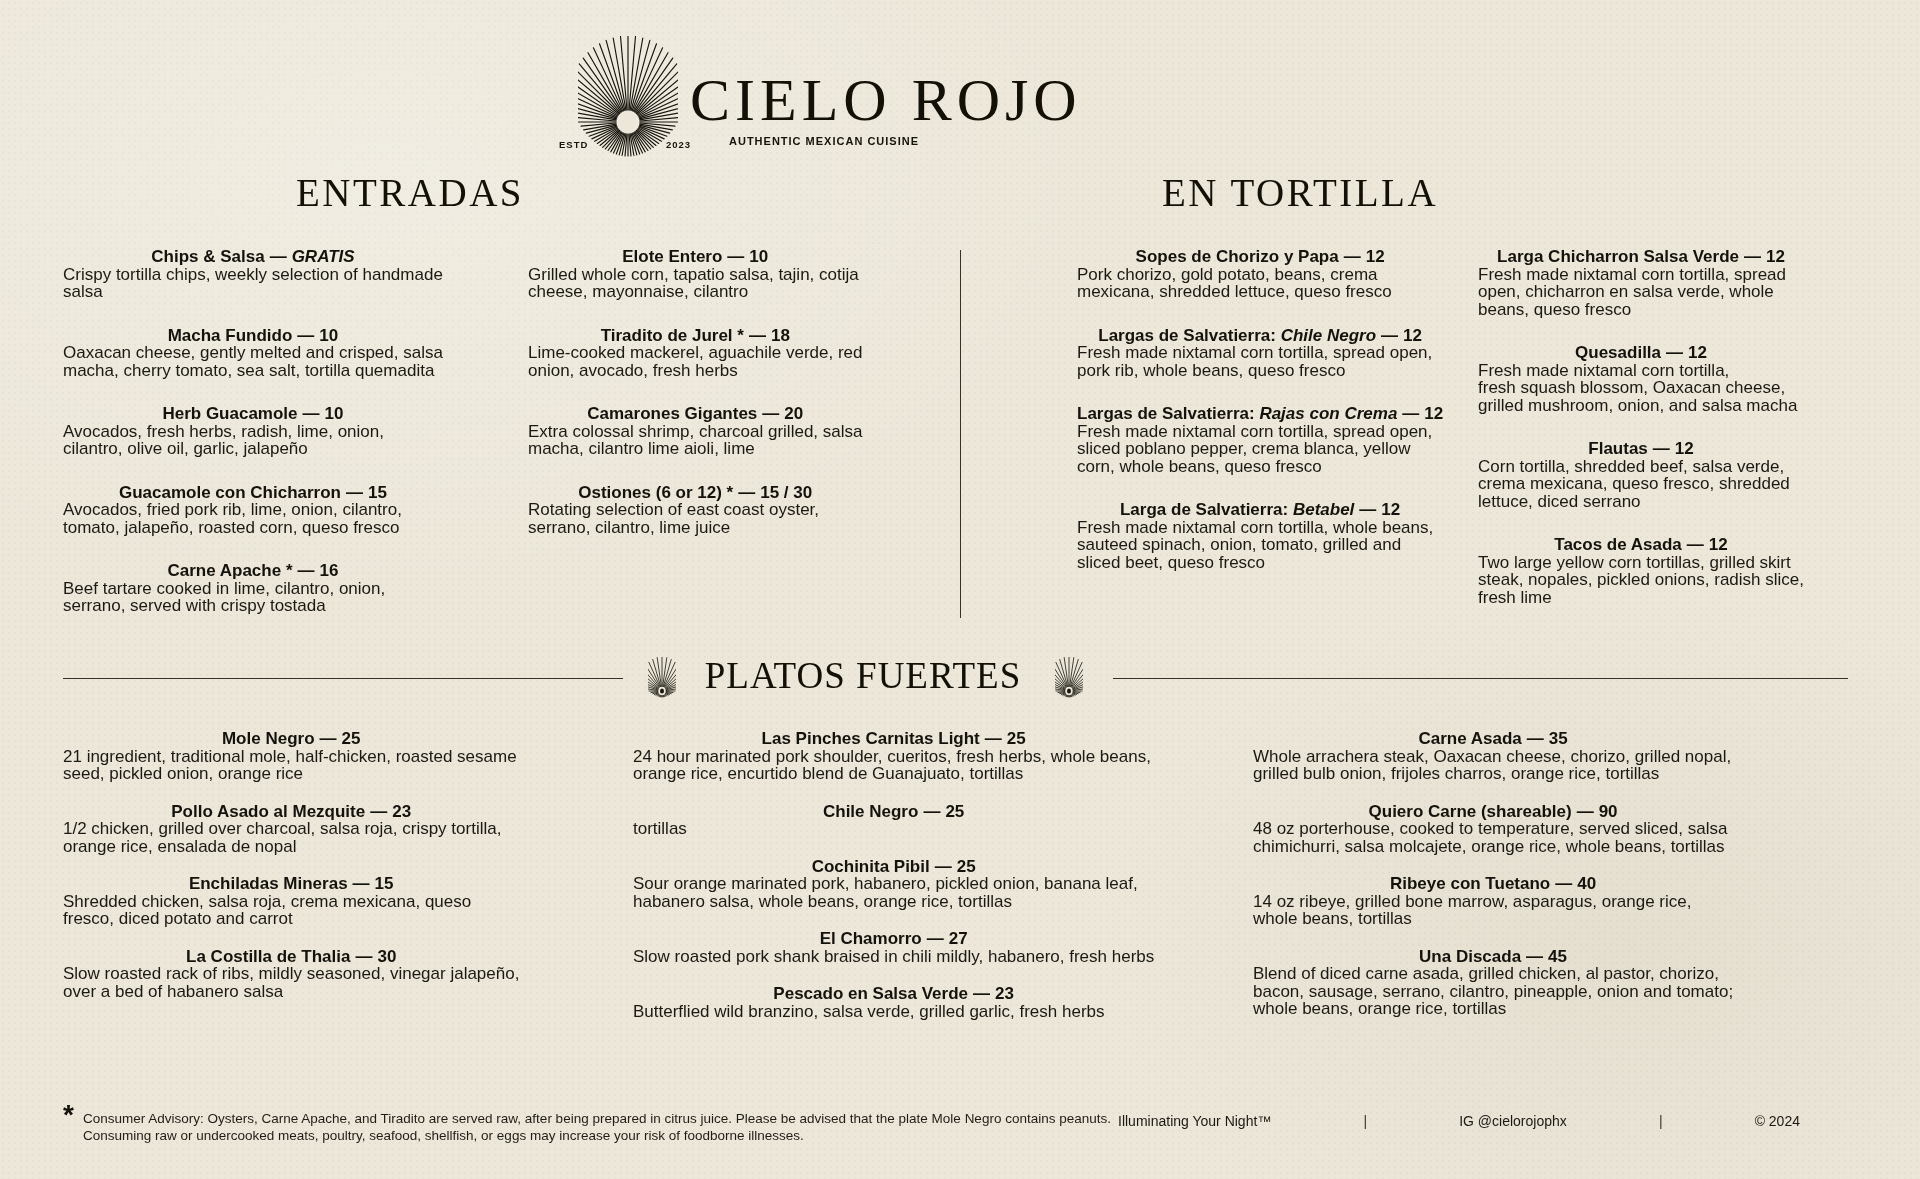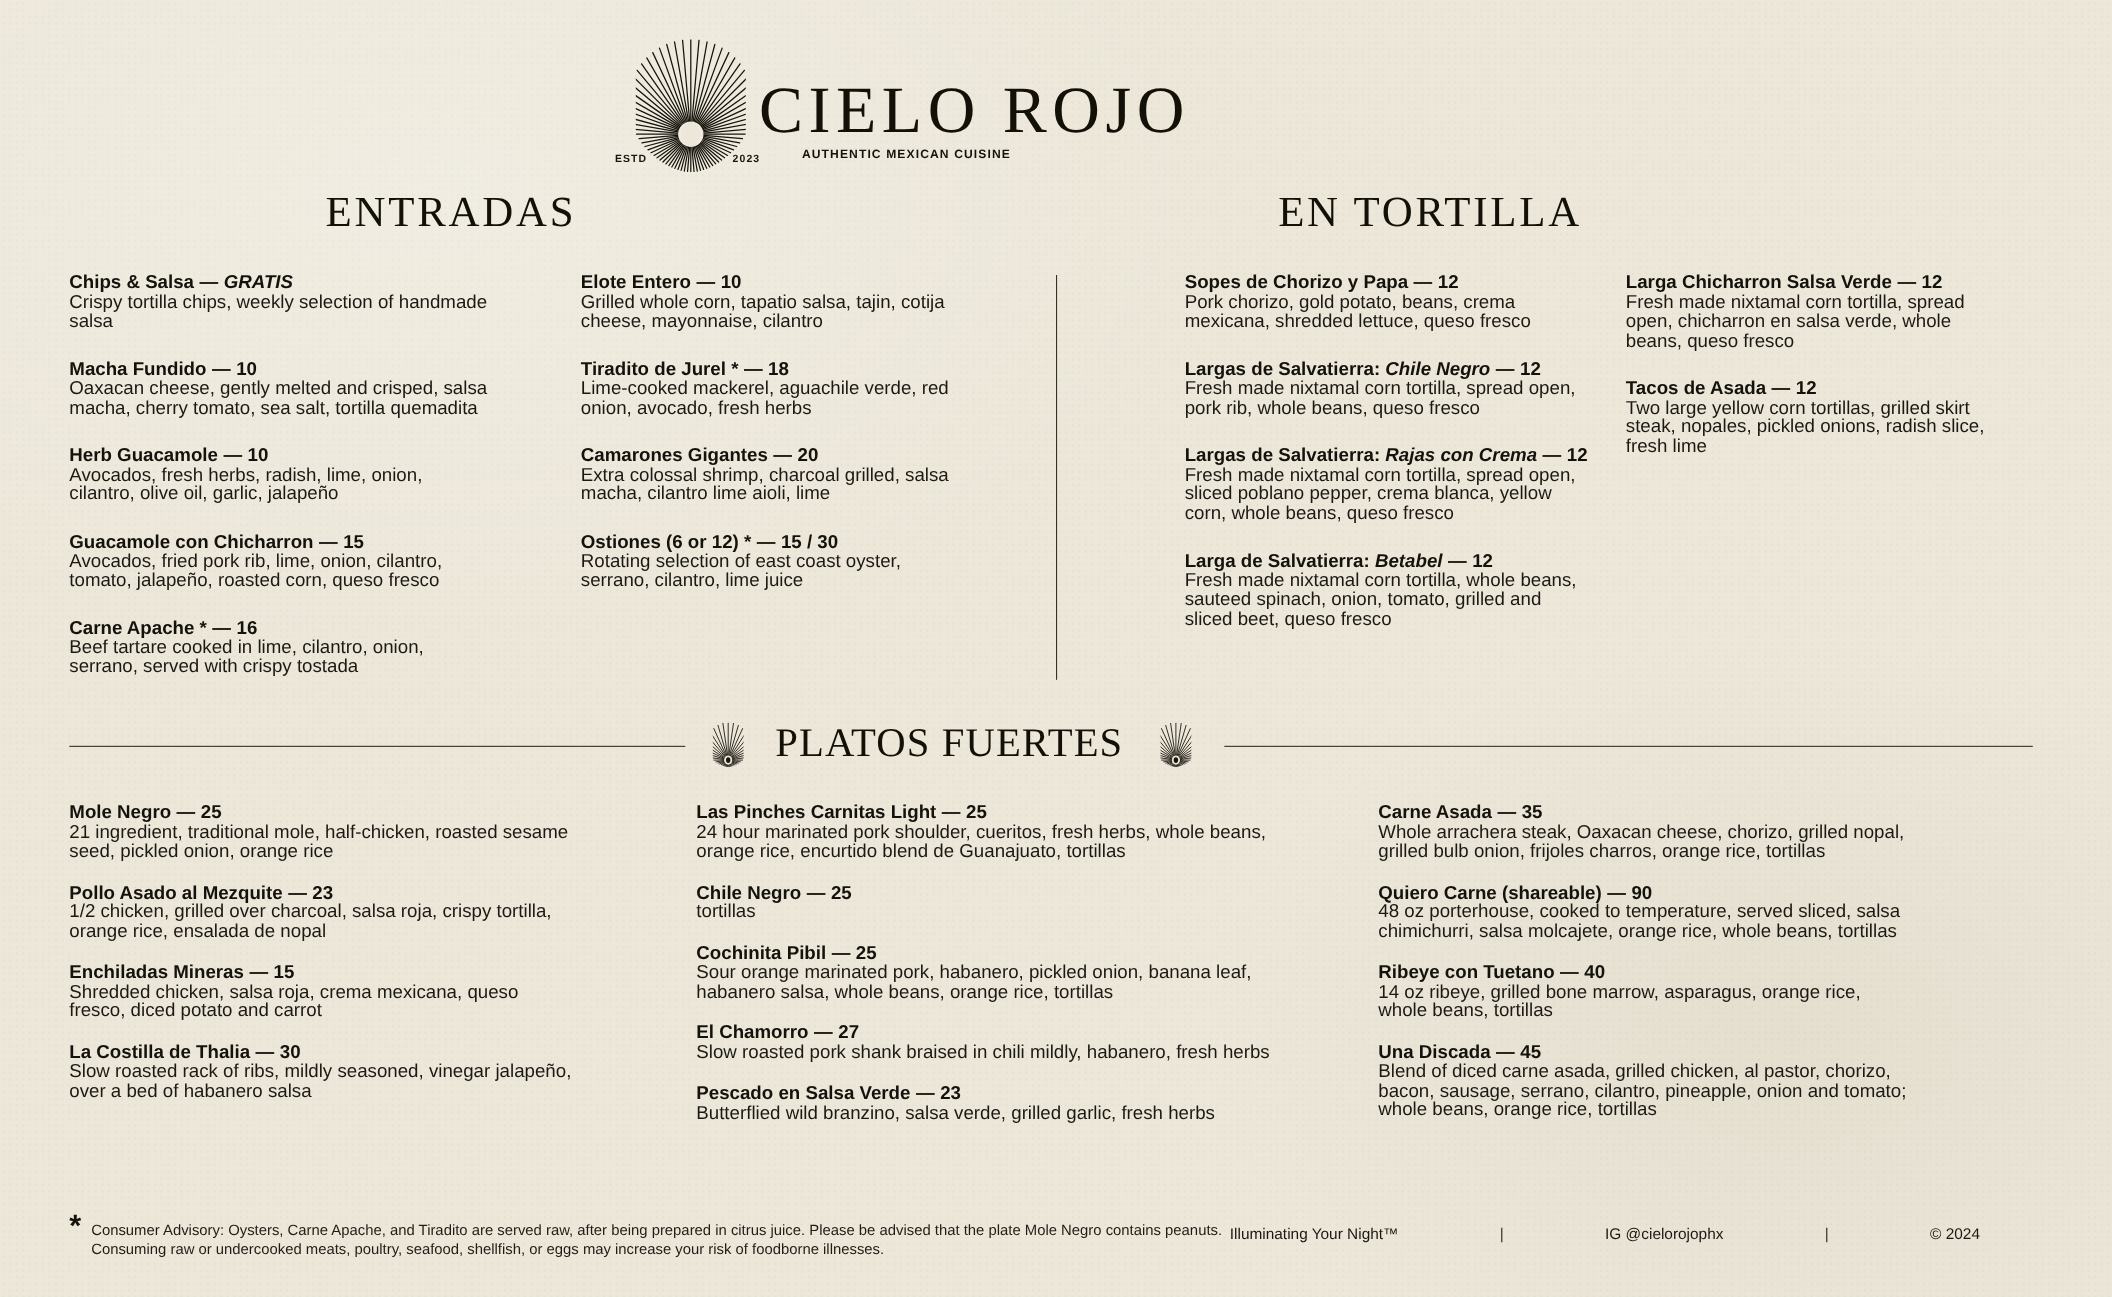--- a/index.html
+++ b/index.html
@@ -32,21 +32,21 @@
 
   
   .menu-col{position:absolute;}
   .cols-top .menu-col{top:248px;}
   #col-e1{left:0;} #col-e2{left:465px;} #col-t1{left:1014px;} #col-t2{left:1415px;}
   .cols-bottom .menu-col{top:730px;}
   #col-p1{left:0;} #col-p2{left:570px;} #col-p3{left:1190px;}
 
   .cols-top .item{margin-bottom:26px;}
   .cols-bottom .item{margin-bottom:20px;}
-  .item-title{margin:0;font-size:17px;line-height:17.5px;font-weight:bold;color:#14120c;white-space:nowrap;}
+  .item-title{margin:0;font-size:17px;line-height:17.5px;font-weight:bold;color:#14120c;white-space:nowrap;text-align:center;}
   .item-title em{font-style:italic;}
   .dash{padding:0 5px;}
   .item-price.italic{font-style:italic;}
   .dline{font-size:17px;line-height:17.5px;color:#1b1913;white-space:nowrap;}
 
   .vdivider{position:absolute;left:897px;top:250px;width:1px;height:368px;background:#35312a;}
 
   
   .platos-band{position:absolute;left:0;top:652px;width:1785px;height:52px;}
   .platos-band .hline{position:absolute;top:26px;height:1px;background:#35312a;}
@@ -229,20 +229,32 @@
             <div class="dline">sauteed spinach, onion, tomato, grilled and</div>
             <div class="dline">sliced beet, queso fresco</div>
           </div>
         </div>
       <div class="menu-col" id="col-t2">
           <div class="item">
             <p class="item-title"><span class="item-name">Larga Chicharron Salsa Verde</span><span class="dash">—</span><span class="item-price">12</span></p>
             <div class="dline">Fresh made nixtamal corn tortilla, spread</div>
             <div class="dline">open, chicharron en salsa verde, whole</div>
             <div class="dline">beans, queso fresco</div>
+          </div>
+          <div class="item">
+            <p class="item-title"><span class="item-name">Quesadilla</span><span class="dash">—</span><span class="item-price">12</span></p>
+            <div class="dline">Fresh made nixtamal corn tortilla,</div>
+            <div class="dline">fresh squash blossom, Oaxacan cheese,</div>
+            <div class="dline">grilled mushroom, onion, and salsa macha</div>
+          </div>
+          <div class="item">
+            <p class="item-title"><span class="item-name">Flautas</span><span class="dash">—</span><span class="item-price">12</span></p>
+            <div class="dline">Corn tortilla, shredded beef, salsa verde,</div>
+            <div class="dline">crema mexicana, queso fresco, shredded</div>
+            <div class="dline">lettuce, diced serrano</div>
           </div>
           <div class="item">
             <p class="item-title"><span class="item-name">Tacos de Asada</span><span class="dash">—</span><span class="item-price">12</span></p>
             <div class="dline">Two large yellow corn tortillas, grilled skirt</div>
             <div class="dline">steak, nopales, pickled onions, radish slice,</div>
             <div class="dline">fresh lime</div>
           </div>
         </div>
     </div>
     <div class="vdivider"></div>

